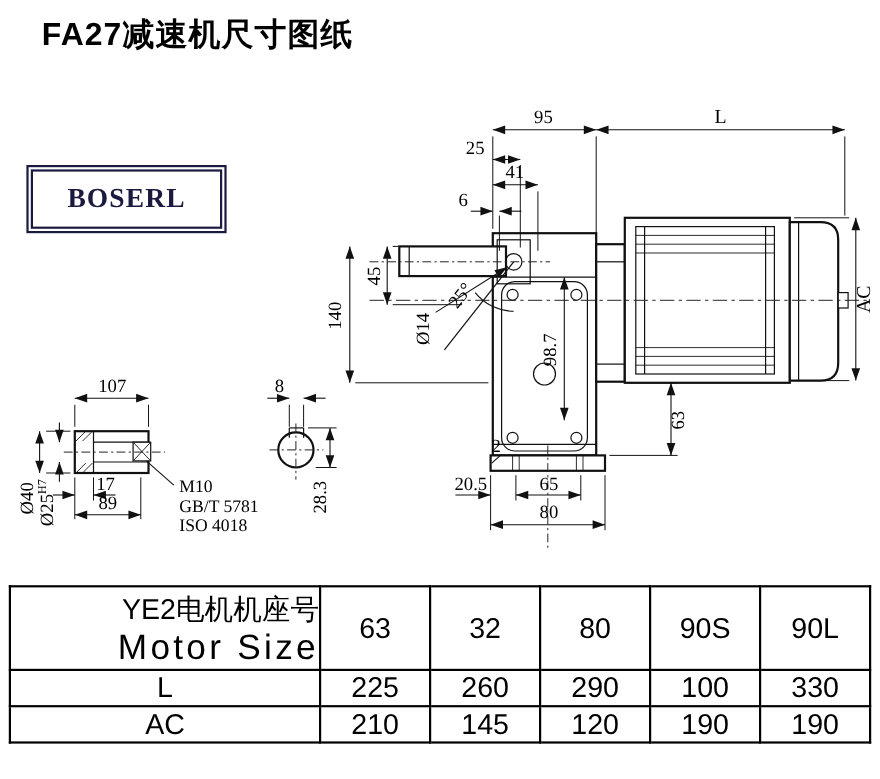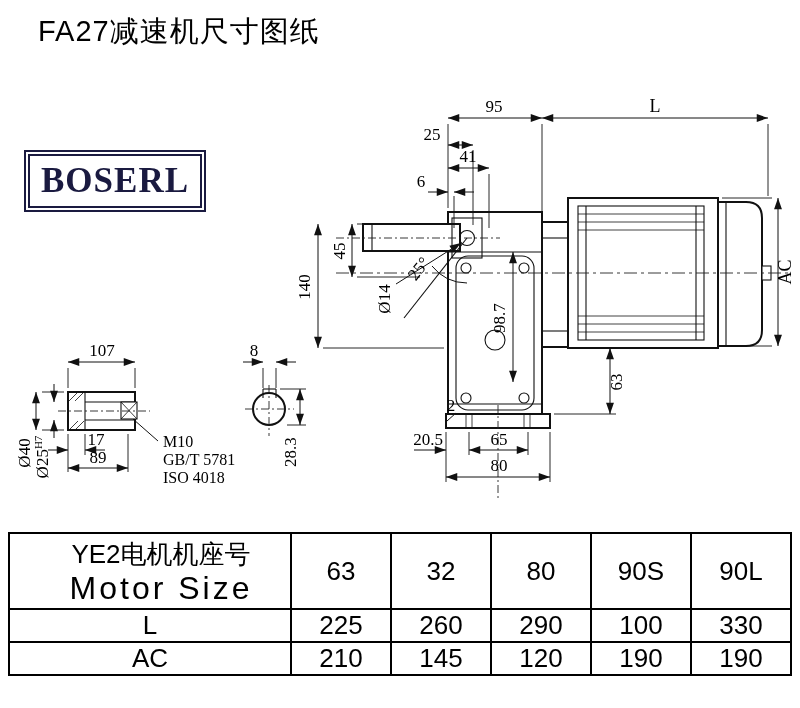--- a/index.html
+++ b/index.html
@@ -1,37 +1,37 @@
 <!DOCTYPE html>
 <html><head>
 <meta charset="utf-8">
 <style>
   html,body{margin:0;padding:0;}
   body{width:800px;height:708px;position:relative;background:#fff;font-family:"Liberation Sans",sans-serif;color:#000;overflow:hidden;}
-  .title{position:absolute;left:38px;top:12px;font-size:29px;font-weight:400;letter-spacing:1px;white-space:nowrap;}
+  .title{position:absolute;left:38px;top:12px;font-size:29px;font-weight:700;letter-spacing:1px;white-space:nowrap;}
   .logo{position:absolute;left:24px;top:150px;width:170px;height:50px;border:6px double #1a1a40;display:flex;align-items:center;justify-content:center;background:#fff;}
-  .logo span{font-family:"Liberation Serif",serif;font-size:35px;font-weight:700;color:#1a1a40;letter-spacing:1px;}
+  .logo span{font-family:"Liberation Serif",serif;font-size:25px;font-weight:700;color:#1a1a40;letter-spacing:1px;}
   svg.draw{position:absolute;left:0;top:0;}
   .o{fill:#fff;stroke:#111;stroke-width:2;}
   .i{fill:none;stroke:#111;stroke-width:1.1;}
   .w{fill:#fff;stroke:#111;stroke-width:1.1;}
   .f{fill:none;stroke:#111;stroke-width:.8;}
   .d{fill:none;stroke:#111;stroke-width:1;}
   .x{fill:none;stroke:#111;stroke-width:.9;}
   .cl{fill:none;stroke:#222;stroke-width:.9;stroke-dasharray:13 4 3 4;}
   .cl2{fill:none;stroke:#222;stroke-width:.9;stroke-dasharray:8 3 2 3;}
   text.dt{font-family:"Liberation Serif",serif;font-size:17px;fill:#000;text-anchor:middle;}
   text.dt2{font-family:"Liberation Serif",serif;font-size:18px;fill:#000;text-anchor:middle;}
   text.nt{font-family:"Liberation Serif",serif;font-size:16px;fill:#000;text-anchor:start;}
   table.size-table{position:absolute;left:8px;top:532px;width:784px;border-collapse:collapse;table-layout:fixed;}
   .size-table th,.size-table td{border:2px solid #000;text-align:center;font-weight:400;padding:0;font-size:26px;}
   .size-table col.c0{width:282px;}
   .size-table tr.hdr th{height:74px;}
   .size-table tr.row th,.size-table tr.row td{height:29px;}
-  .size-table th.first{text-align:center;padding-left:22px;}
+  .size-table th.first{text-align:right;padding-left:22px;}
   .size-table .h1{font-size:26px;line-height:34px;}
   .size-table .h2{font-size:32px;line-height:34px;letter-spacing:3px;}
 </style>
 </head>
 <body>
 
 <div class="title">FA27减速机尺寸图纸</div>
 
 <div class="logo">
   <span>BOSERL</span>

